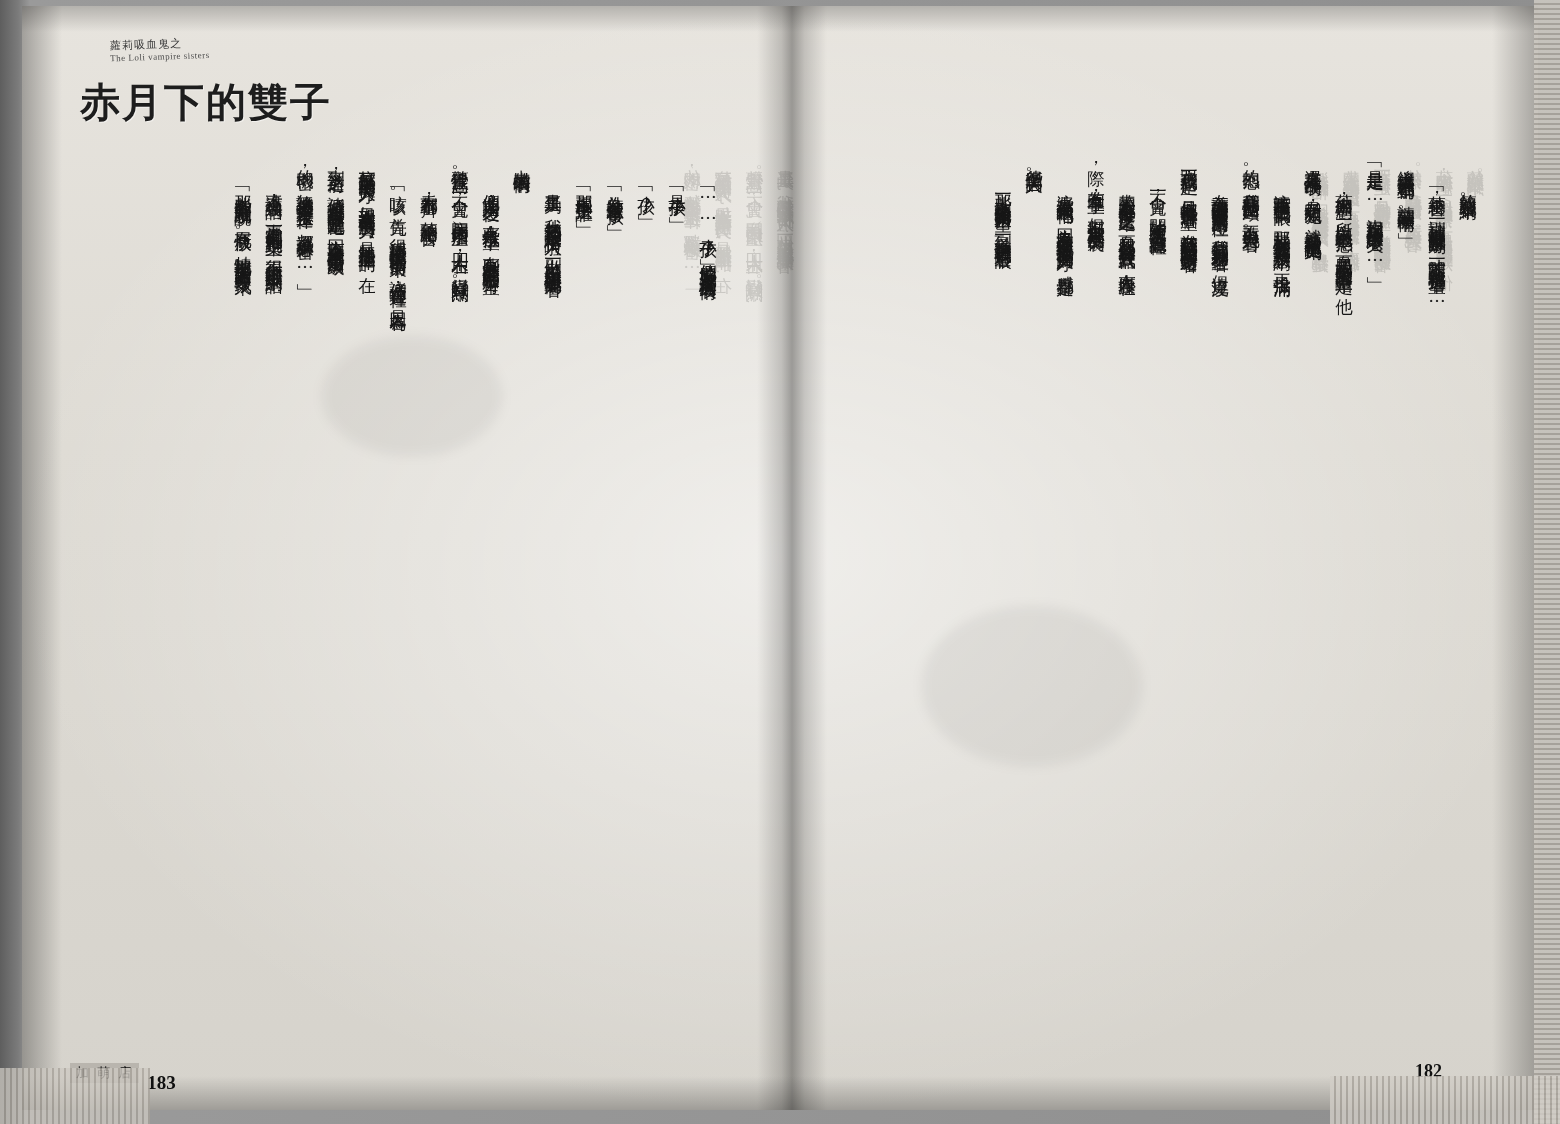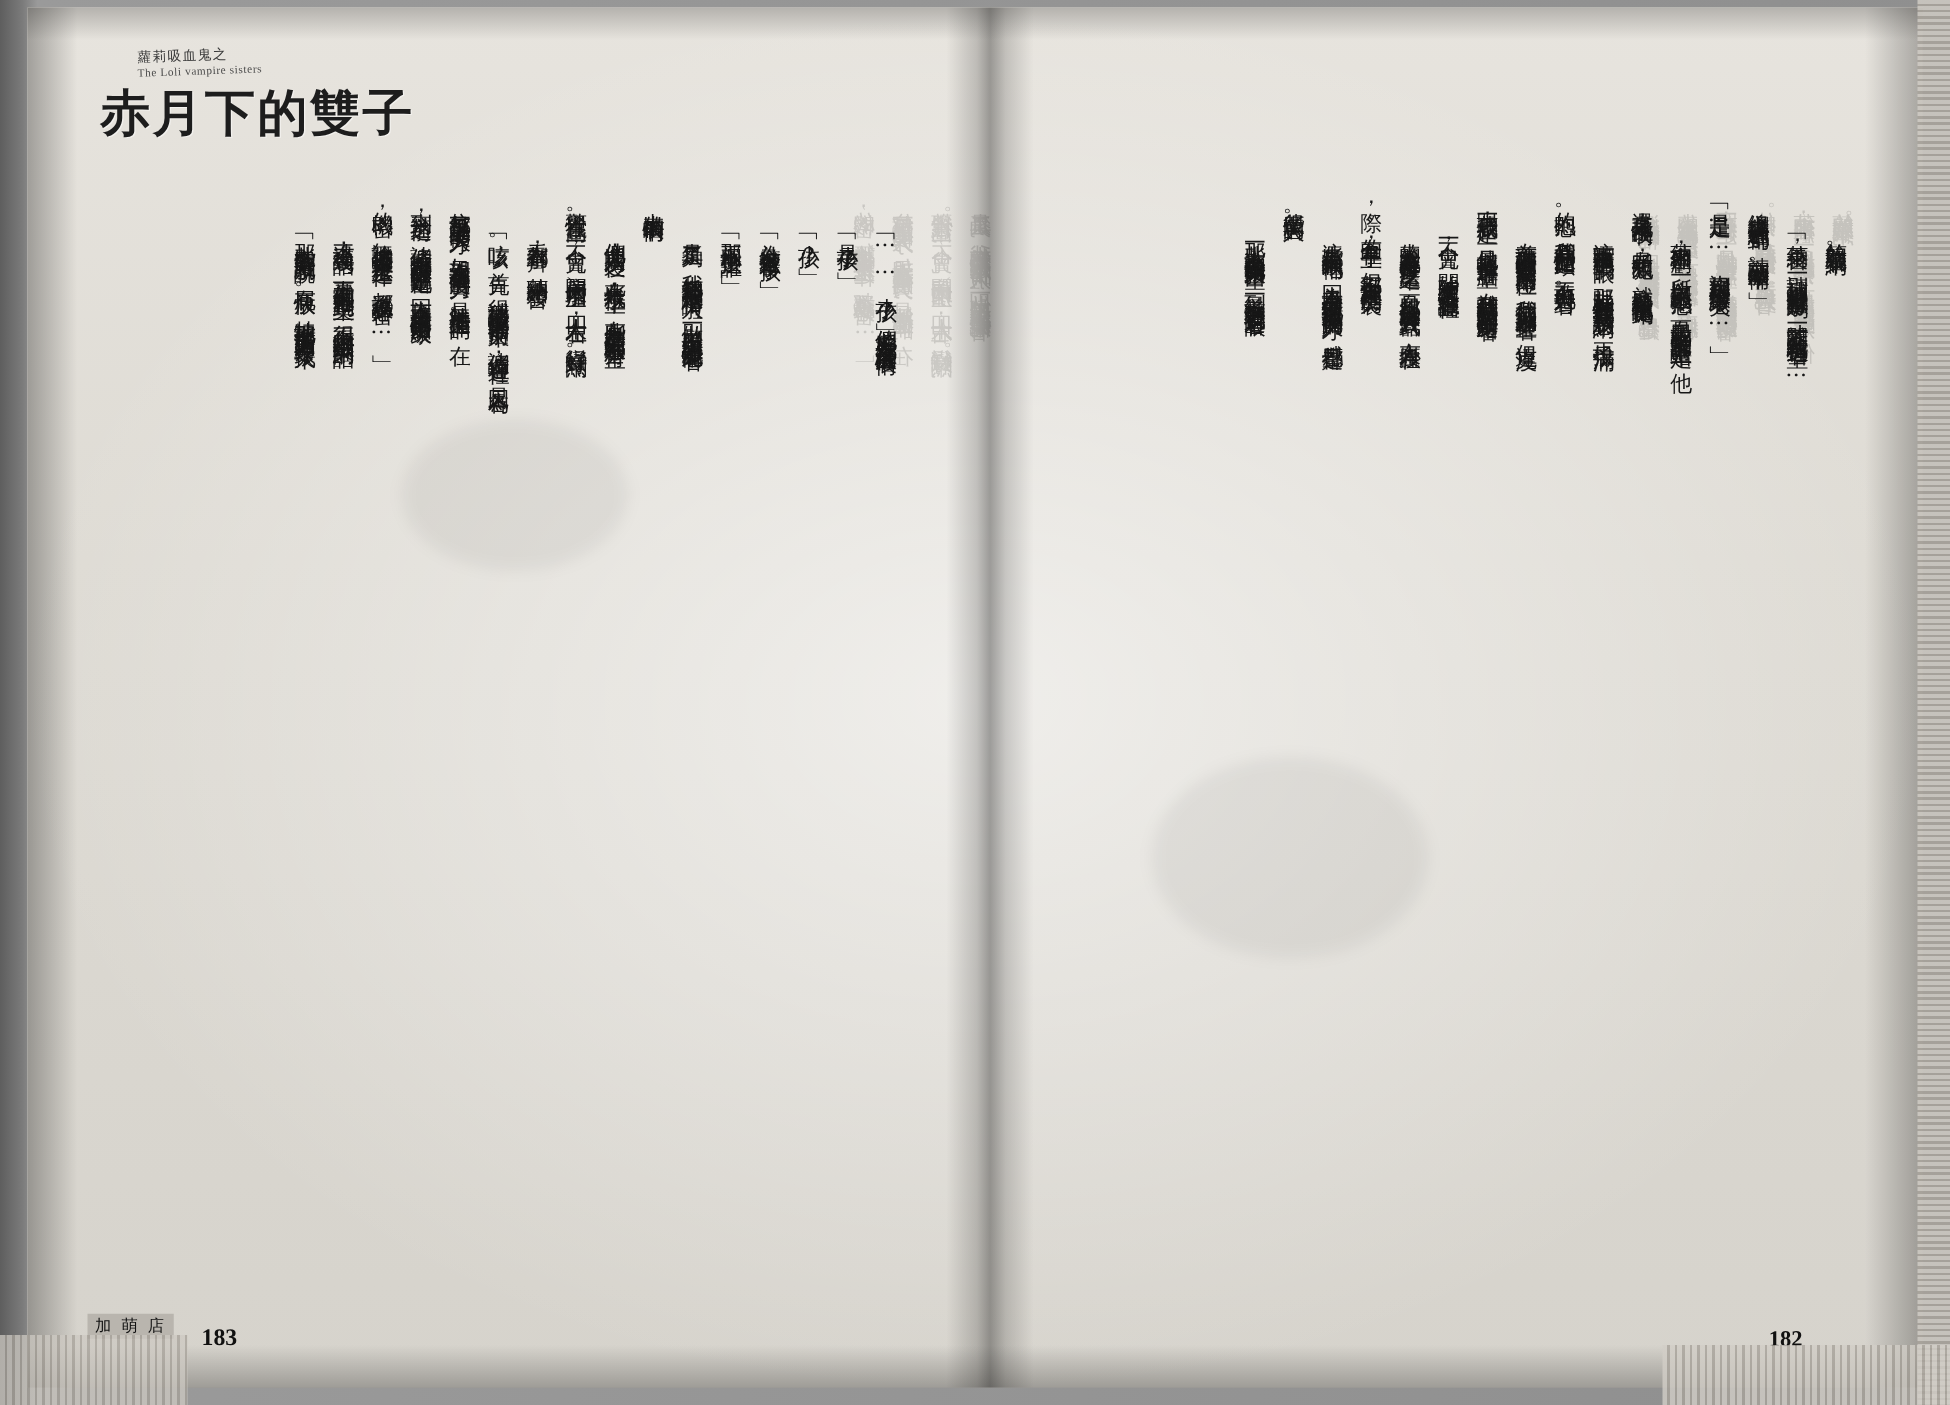--- a/index.html
+++ b/index.html
@@ -126,21 +126,21 @@
     letter-spacing: 0.5px;
     margin-left: 30px;
     transform: rotate(-2deg);
   }
   .logo-main {
     font-family: "DejaVu Serif", serif;
     font-size: 40px;
     font-weight: bold;
     color: #1d1d1d;
     letter-spacing: 2px;
-    margin-top: 4px;
+    margin-top: 16px;
     text-shadow: 1px 1px 0 rgba(255,255,255,.5);
   }
 
   .right-header {
     position: absolute;
     right: 120px;
     top: 42px;
     display: flex;
     align-items: center;
     gap: 10px;
@@ -210,24 +210,24 @@
   }
   .ghost-layer .col {
     color: #000;
     transform: scaleX(-1);
   }
 
   
   .footer-left {
     position: absolute;
     left: 48px;
-    bottom: 28px;
+    bottom: 16px;
     display: flex;
     align-items: center;
-    gap: 22px;
+    gap: 8px;
     font-size: 15px;
     color: #2b2b2b;
     letter-spacing: 3px;
     justify-content: center;
   }
   .footer-left .tag {
     background: #b9b5ae;
     padding: 1px 6px;
     color: #111;
     font-size: 13px;

